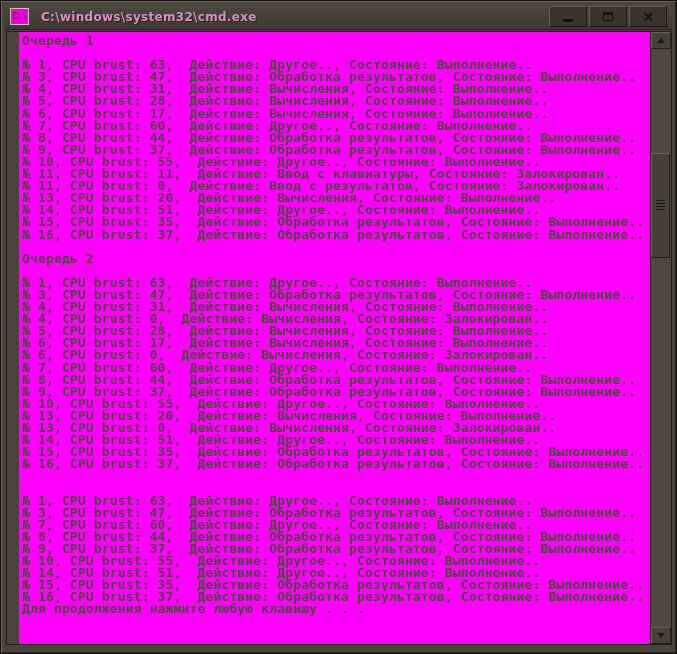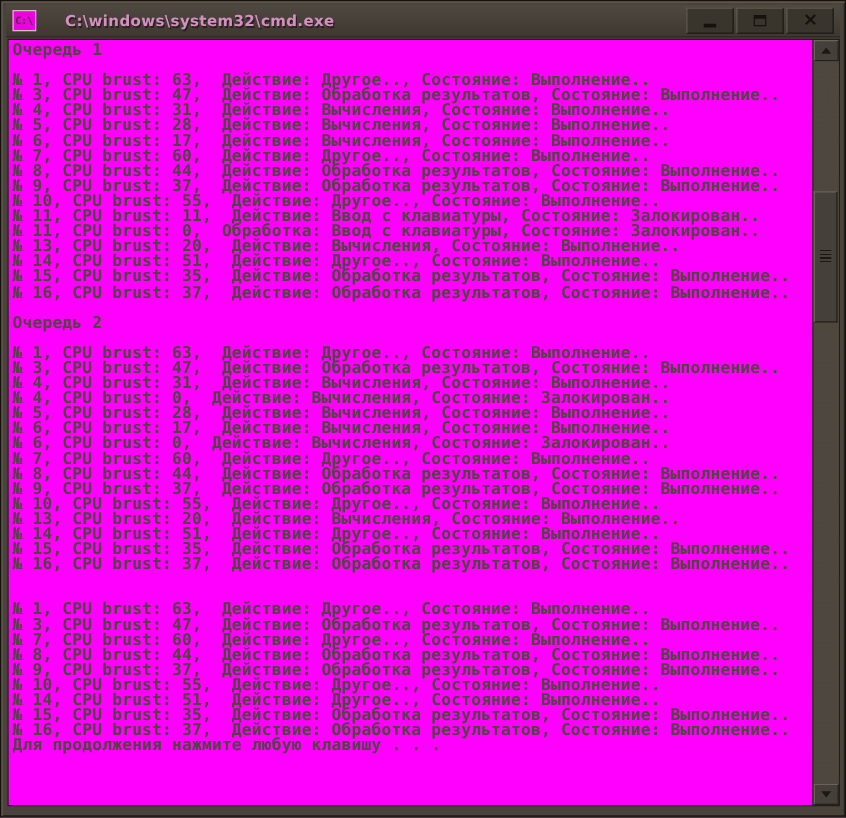--- a/index.html
+++ b/index.html
@@ -19,21 +19,21 @@
     display:flex;align-items:center;
     border-bottom:1px solid #2a261f;
   }
   .app-icon{
     width:17px;height:15px;margin-left:5px;flex:0 0 auto;
     background:#ef00e0;border:1px solid #c9c2b7;
     color:#3c362e;font:bold 8px "DejaVu Sans Mono",monospace;
     display:flex;align-items:center;justify-content:center;overflow:hidden;
   }
   .title{
-    margin-left:23px;font:bold 12px "DejaVu Sans",sans-serif;
+    margin-left:12px;font:bold 12px "DejaVu Sans",sans-serif;
     color:#d68fc2;letter-spacing:.3px;white-space:nowrap;
     text-shadow:1px 1px 0 #26221c;
   }
   .winbtns{margin-left:auto;margin-right:5px;display:flex;gap:2px;}
   .wbtn{
     width:36px;height:19px;background:#39342c;
     border-top:1px solid #615a4f;border-left:1px solid #615a4f;
     border-right:1px solid #1d1a14;border-bottom:1px solid #1d1a14;
     display:flex;align-items:center;justify-content:center;position:relative;
   }
@@ -45,20 +45,21 @@
     position:absolute;left:5px;top:30px;width:666px;height:614px;
     display:flex;border:1px solid #221e18;box-sizing:border-box;
   }
   .screen{
     flex:1;min-width:0;overflow:hidden;
     background:var(--console-bg,#ff00ff);
     color:var(--console-text,#4d473d);
     font:700 13px/12.1px "DejaVu Sans Mono",monospace;
     letter-spacing:.15px;
     padding:3px 0 0 3px;
+    margin-left:12px;
   }
   .ln{height:12.1px;white-space:pre;}
   
   .scrollbar{
     width:20px;flex:0 0 auto;display:flex;flex-direction:column;
     border-left:1px solid #2a261f;background:#46403a;
   }
   .sb-btn{
     height:17px;flex:0 0 auto;background:#46403a;
     border-top:1px solid #6a6356;border-left:1px solid #6a6356;
@@ -115,40 +116,41 @@
         <div class="ln">№ 1, CPU brust: 63,  Действие: Другое.., Состояние: Выполнение..</div>
         <div class="ln">№ 3, CPU brust: 47,  Действие: Обработка результатов, Состояние: Выполнение..</div>
         <div class="ln">№ 4, CPU brust: 31,  Действие: Вычисления, Состояние: Выполнение..</div>
         <div class="ln">№ 5, CPU brust: 28,  Действие: Вычисления, Состояние: Выполнение..</div>
         <div class="ln">№ 6, CPU brust: 17,  Действие: Вычисления, Состояние: Выполнение..</div>
         <div class="ln">№ 7, CPU brust: 60,  Действие: Другое.., Состояние: Выполнение..</div>
         <div class="ln">№ 8, CPU brust: 44,  Действие: Обработка результатов, Состояние: Выполнение..</div>
         <div class="ln">№ 9, CPU brust: 37,  Действие: Обработка результатов, Состояние: Выполнение..</div>
         <div class="ln">№ 10, CPU brust: 55,  Действие: Другое.., Состояние: Выполнение..</div>
         <div class="ln">№ 11, CPU brust: 11,  Действие: Ввод с клавиатуры, Состояние: Залокирован..</div>
-        <div class="ln">№ 11, CPU brust: 0,  Обработка: Ввод с клавиатуры, Состояние: Залокирован..</div>
+        <div class="ln">№ 11, CPU brust: 0,  Действие: Ввод с результатов, Состояние: Залокирован..</div>
         <div class="ln">№ 13, CPU brust: 20,  Действие: Вычисления, Состояние: Выполнение..</div>
         <div class="ln">№ 14, CPU brust: 51,  Действие: Другое.., Состояние: Выполнение..</div>
         <div class="ln">№ 15, CPU brust: 35,  Действие: Обработка результатов, Состояние: Выполнение..</div>
         <div class="ln">№ 16, CPU brust: 37,  Действие: Обработка результатов, Состояние: Выполнение..</div>
         <div class="ln"></div>
         <div class="ln">Очередь 2</div>
         <div class="ln"></div>
         <div class="ln">№ 1, CPU brust: 63,  Действие: Другое.., Состояние: Выполнение..</div>
         <div class="ln">№ 3, CPU brust: 47,  Действие: Обработка результатов, Состояние: Выполнение..</div>
         <div class="ln">№ 4, CPU brust: 31,  Действие: Вычисления, Состояние: Выполнение..</div>
         <div class="ln">№ 4, CPU brust: 0,  Действие: Вычисления, Состояние: Залокирован..</div>
         <div class="ln">№ 5, CPU brust: 28,  Действие: Вычисления, Состояние: Выполнение..</div>
         <div class="ln">№ 6, CPU brust: 17,  Действие: Вычисления, Состояние: Выполнение..</div>
         <div class="ln">№ 6, CPU brust: 0,  Действие: Вычисления, Состояние: Залокирован..</div>
         <div class="ln">№ 7, CPU brust: 60,  Действие: Другое.., Состояние: Выполнение..</div>
         <div class="ln">№ 8, CPU brust: 44,  Действие: Обработка результатов, Состояние: Выполнение..</div>
         <div class="ln">№ 9, CPU brust: 37,  Действие: Обработка результатов, Состояние: Выполнение..</div>
         <div class="ln">№ 10, CPU brust: 55,  Действие: Другое.., Состояние: Выполнение..</div>
         <div class="ln">№ 13, CPU brust: 20,  Действие: Вычисления, Состояние: Выполнение..</div>
+        <div class="ln">№ 13, CPU brust: 0,  Действие: Вычисления, Состояние: Залокирован..</div>
         <div class="ln">№ 14, CPU brust: 51,  Действие: Другое.., Состояние: Выполнение..</div>
         <div class="ln">№ 15, CPU brust: 35,  Действие: Обработка результатов, Состояние: Выполнение..</div>
         <div class="ln">№ 16, CPU brust: 37,  Действие: Обработка результатов, Состояние: Выполнение..</div>
         <div class="ln"></div>
         <div class="ln"></div>
         <div class="ln">№ 1, CPU brust: 63,  Действие: Другое.., Состояние: Выполнение..</div>
         <div class="ln">№ 3, CPU brust: 47,  Действие: Обработка результатов, Состояние: Выполнение..</div>
         <div class="ln">№ 7, CPU brust: 60,  Действие: Другое.., Состояние: Выполнение..</div>
         <div class="ln">№ 8, CPU brust: 44,  Действие: Обработка результатов, Состояние: Выполнение..</div>
         <div class="ln">№ 9, CPU brust: 37,  Действие: Обработка результатов, Состояние: Выполнение..</div>

